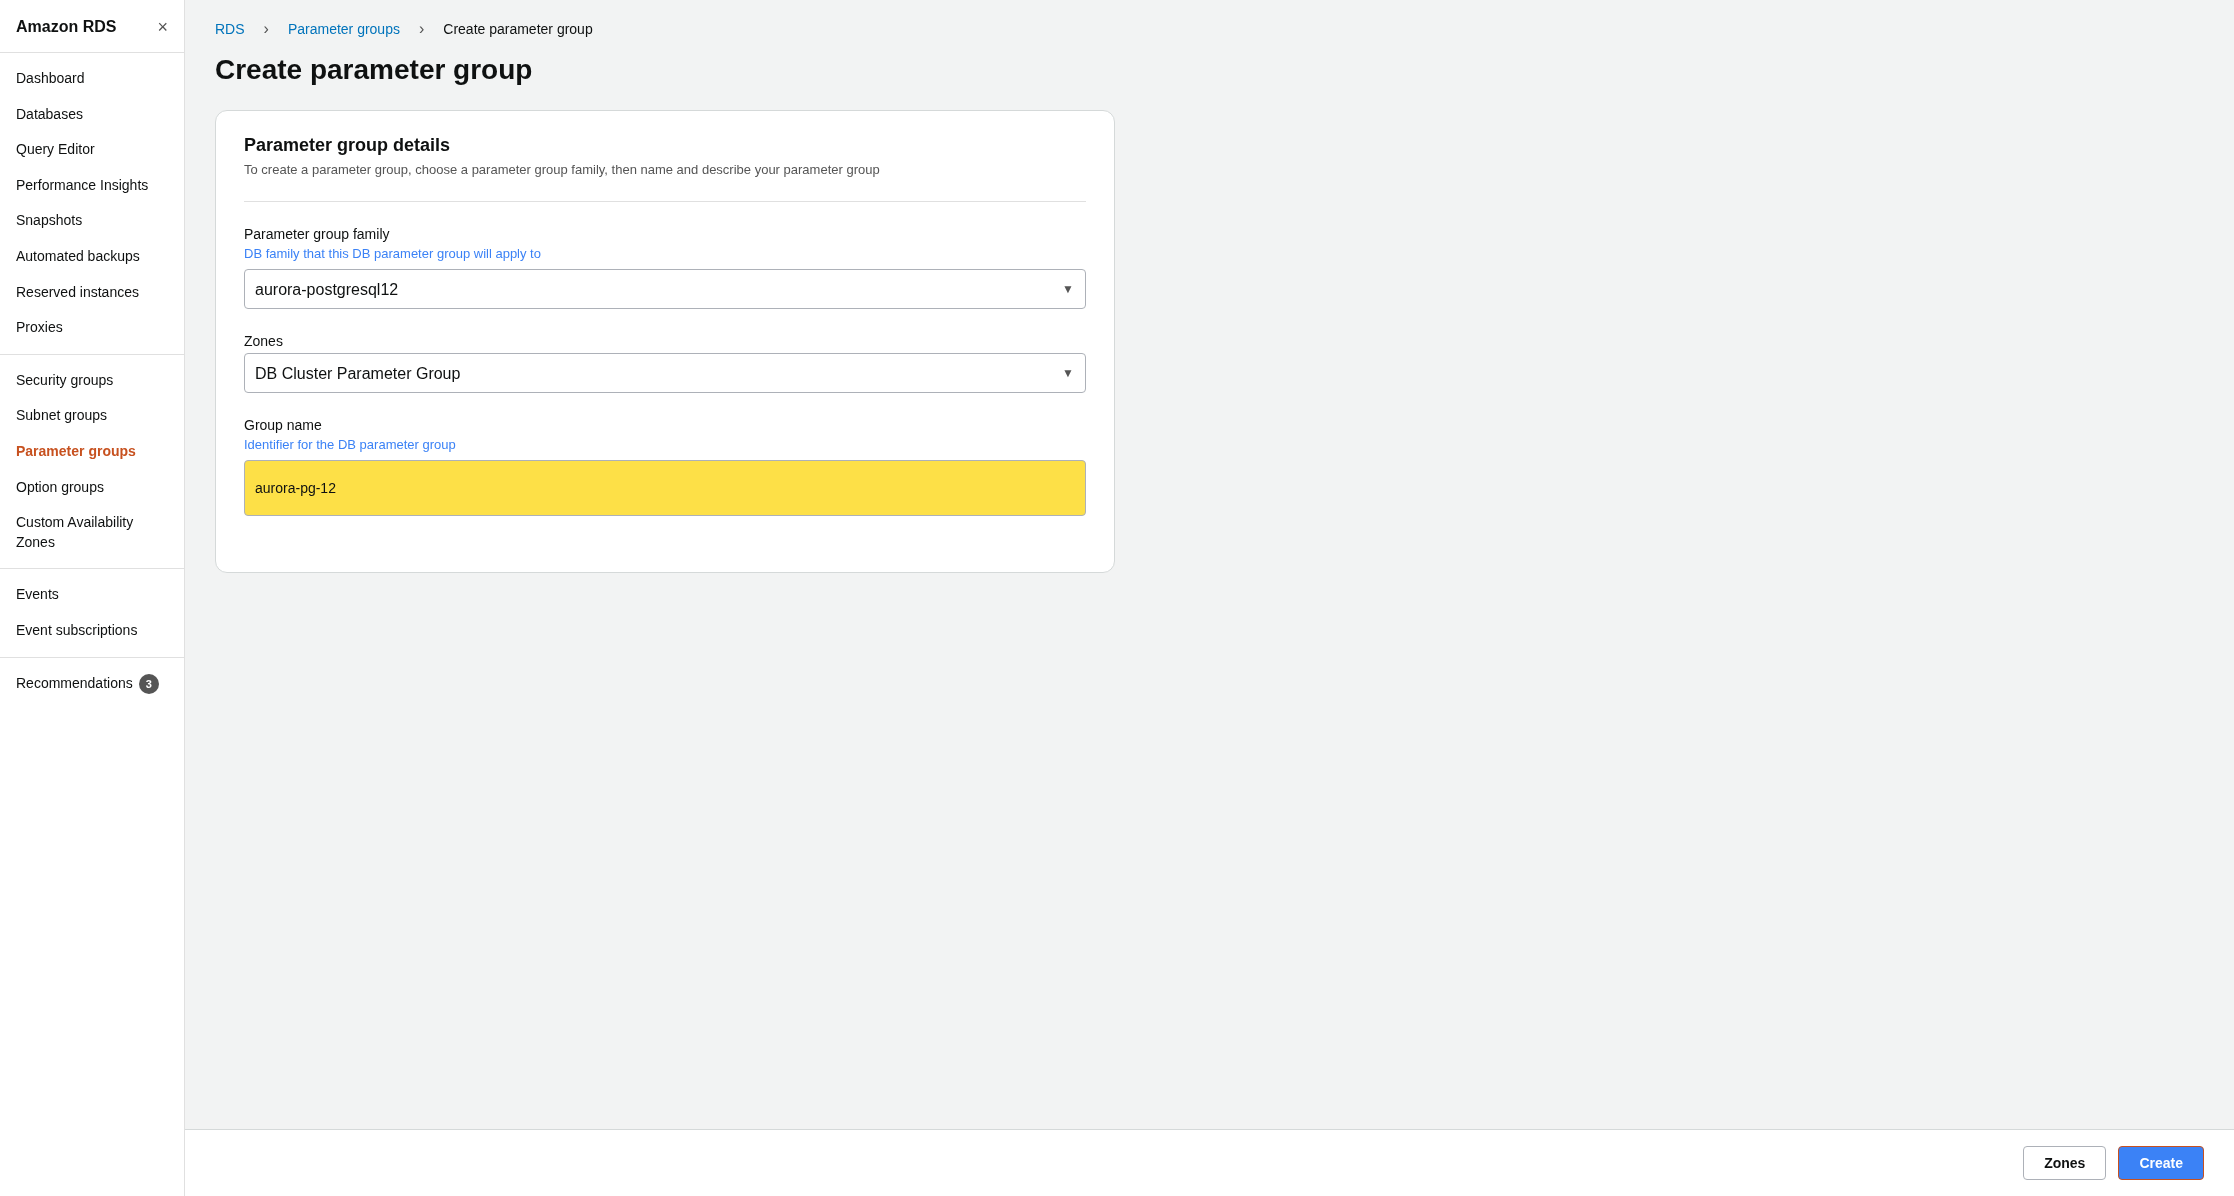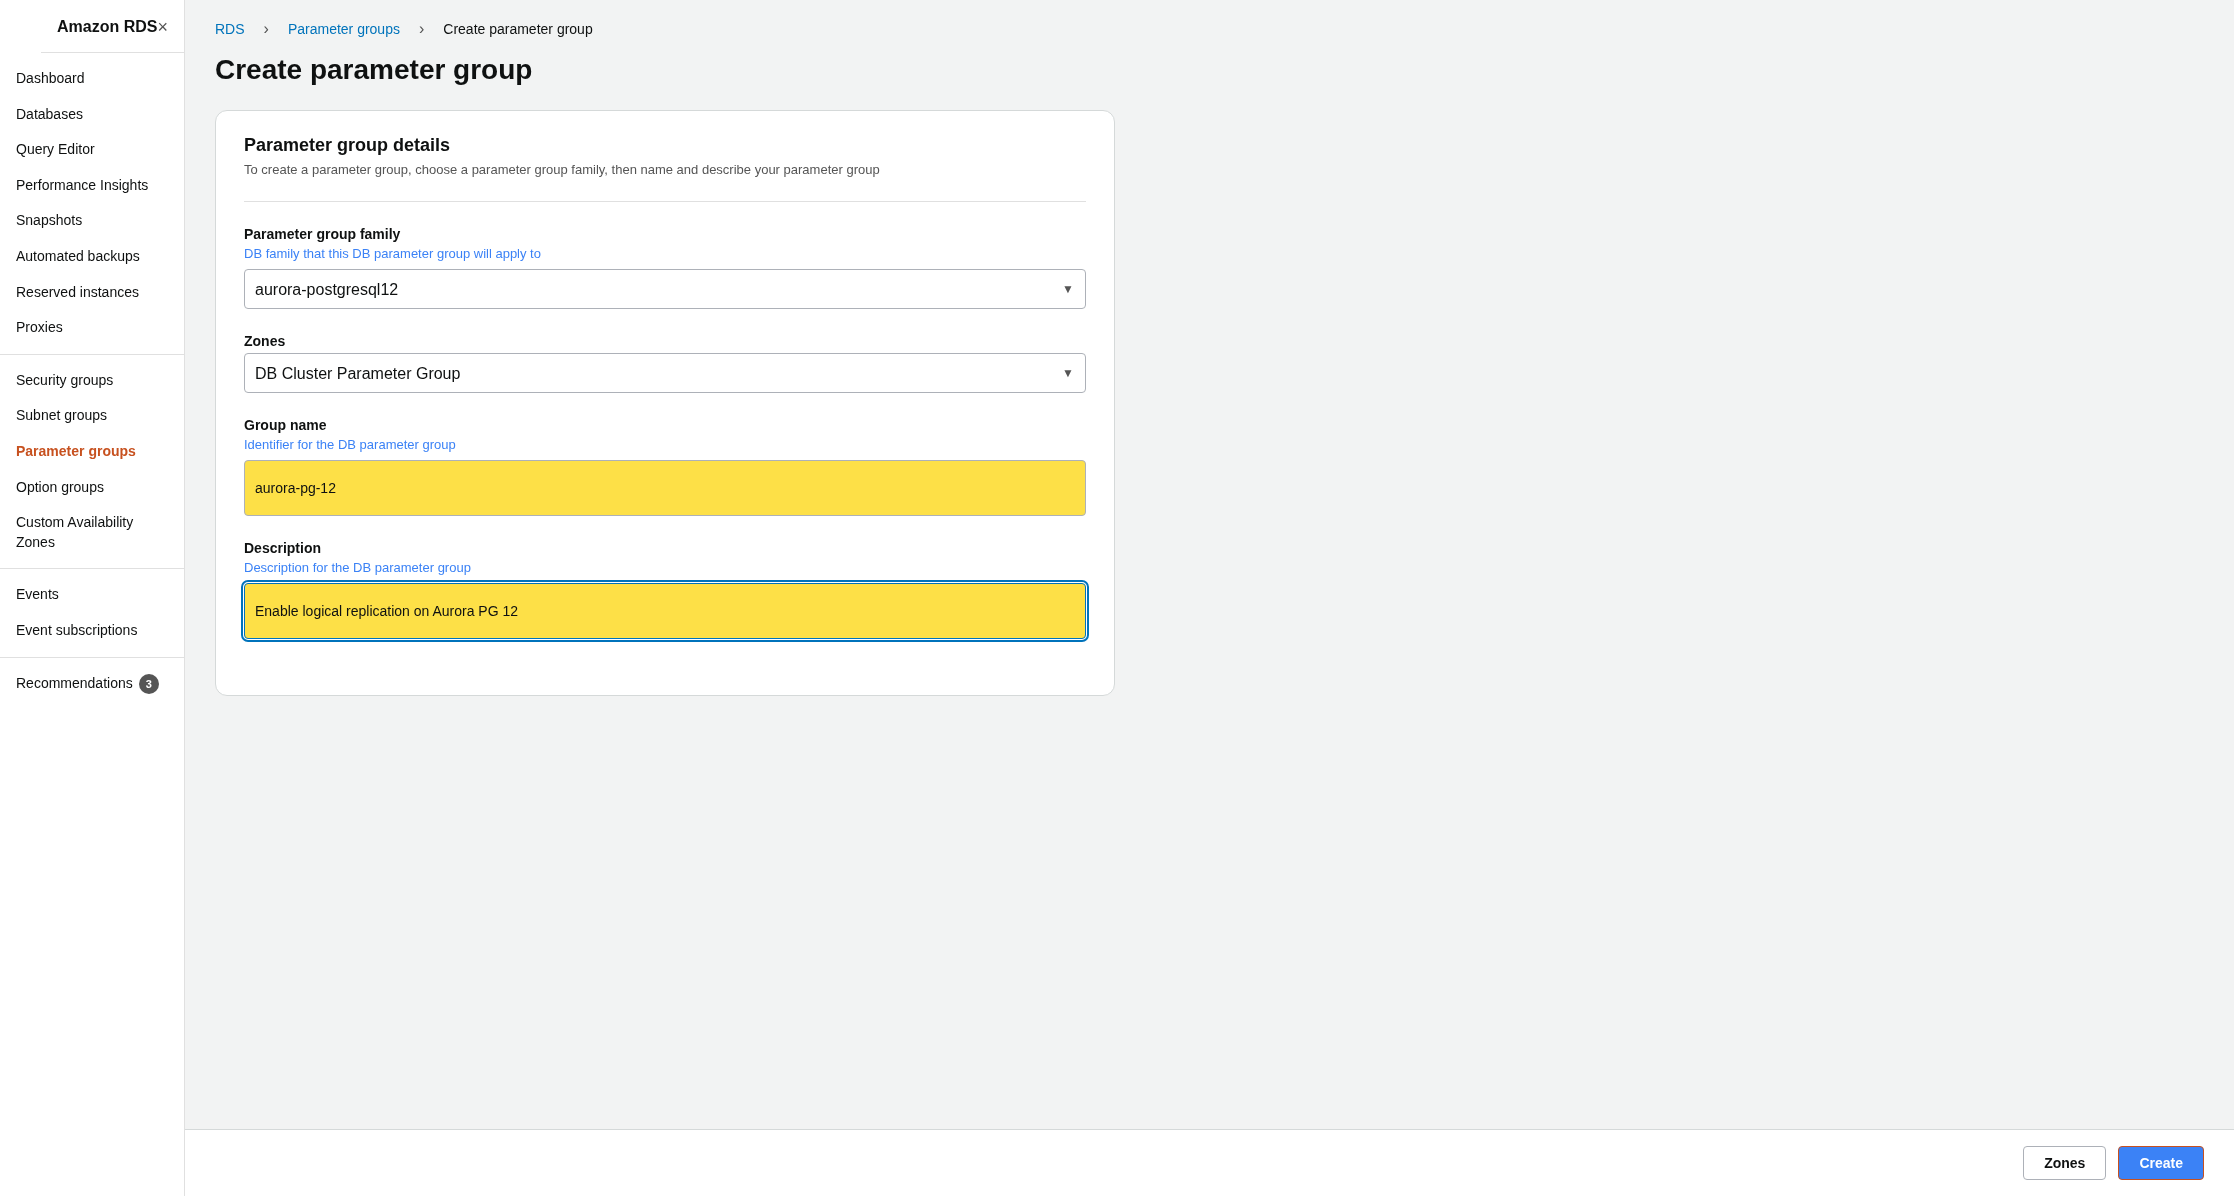--- a/index.html
+++ b/index.html
@@ -15,21 +15,20 @@
     
     #sidebar {
       width: 185px;
       min-width: 185px;
       background: #fff;
       border-right: 1px solid #e0e0e0;
       display: flex;
       flex-direction: column;
       overflow-y: auto;
       padding-bottom: 9px;
-      align-items: flex-end;
     }
 
     .sidebar-header {
       display: flex;
       justify-content: space-between;
       align-items: center;
       padding: 18px 16px 16px 16px;
       border-bottom: 1px solid #e0e0e0;
     }
 
@@ -158,21 +157,21 @@
       border-top: 1px solid #e0e0e0;
       margin-bottom: 24px;
     }
 
     .form-group {
       margin-bottom: 24px;
     }
 
     .form-label {
       font-size: 14px;
-      font-weight: 700;
+      font-weight: 400;
       color: #0f1111;
       margin-bottom: 4px;
       display: block;
     }
 
     .form-sublabel {
       font-size: 13px;
       color: #3b82f6;
       margin-bottom: 8px;
       display: block;
@@ -323,25 +322,20 @@
           <span class="select-arrow">▼</span>
         </div>
       </div>
 
       <div class="form-group">
         <label class="form-label">Group name</label>
         <span class="form-sublabel">Identifier for the DB parameter group</span>
         <input type="text" class="form-input" id="group-name-input" value="aurora-pg-12" style="">
       </div>
 
-      <div class="form-group">
-        <label class="form-label">Description</label>
-        <span class="form-sublabel">Description for the DB parameter group</span>
-        <input type="text" class="form-input focused" id="description-input" value="Enable logical replication on Aurora PG 12" style="">
-      </div>
     </div>
 
   </div>
 
   <div class="page-footer">
     <button class="btn-cancel">Zones</button>
     <button class="btn-create">Create</button>
   </div>
 </div>
 

